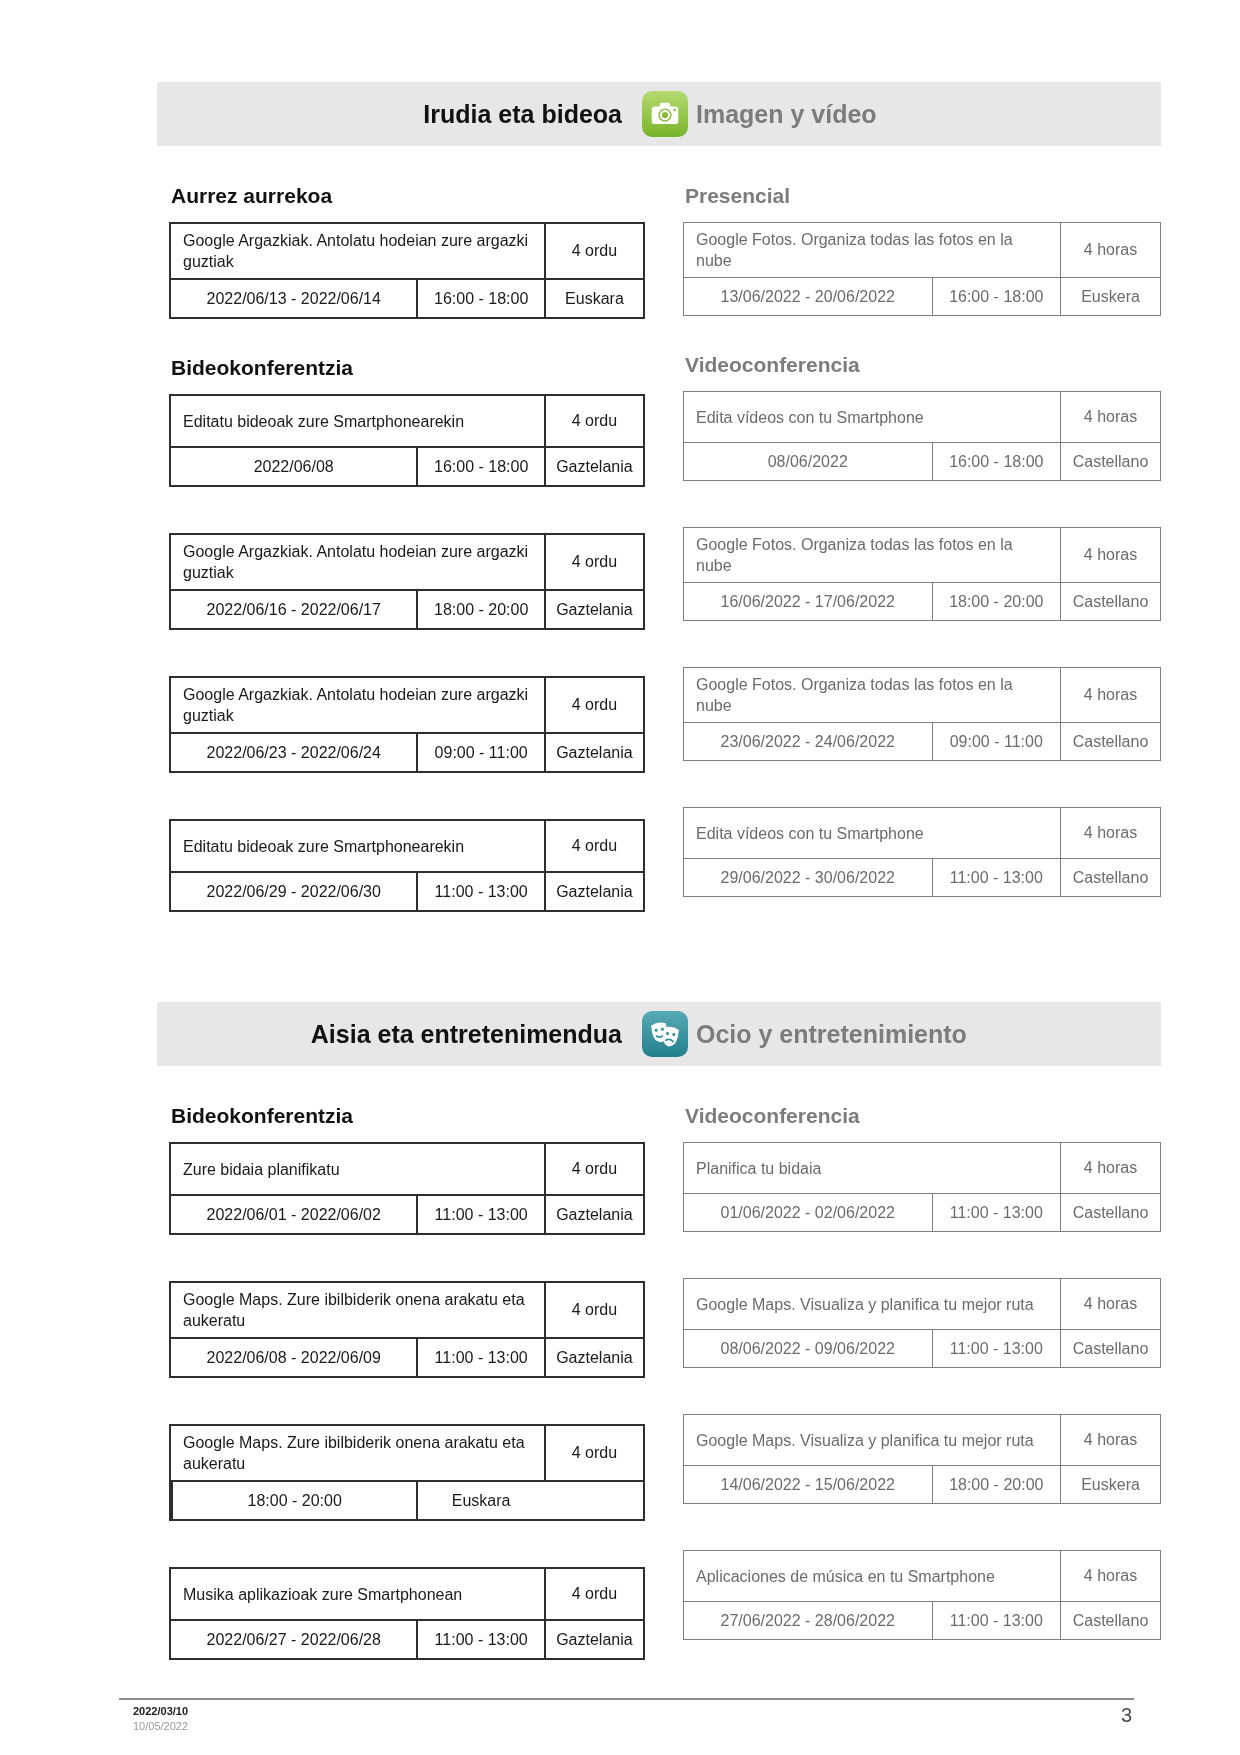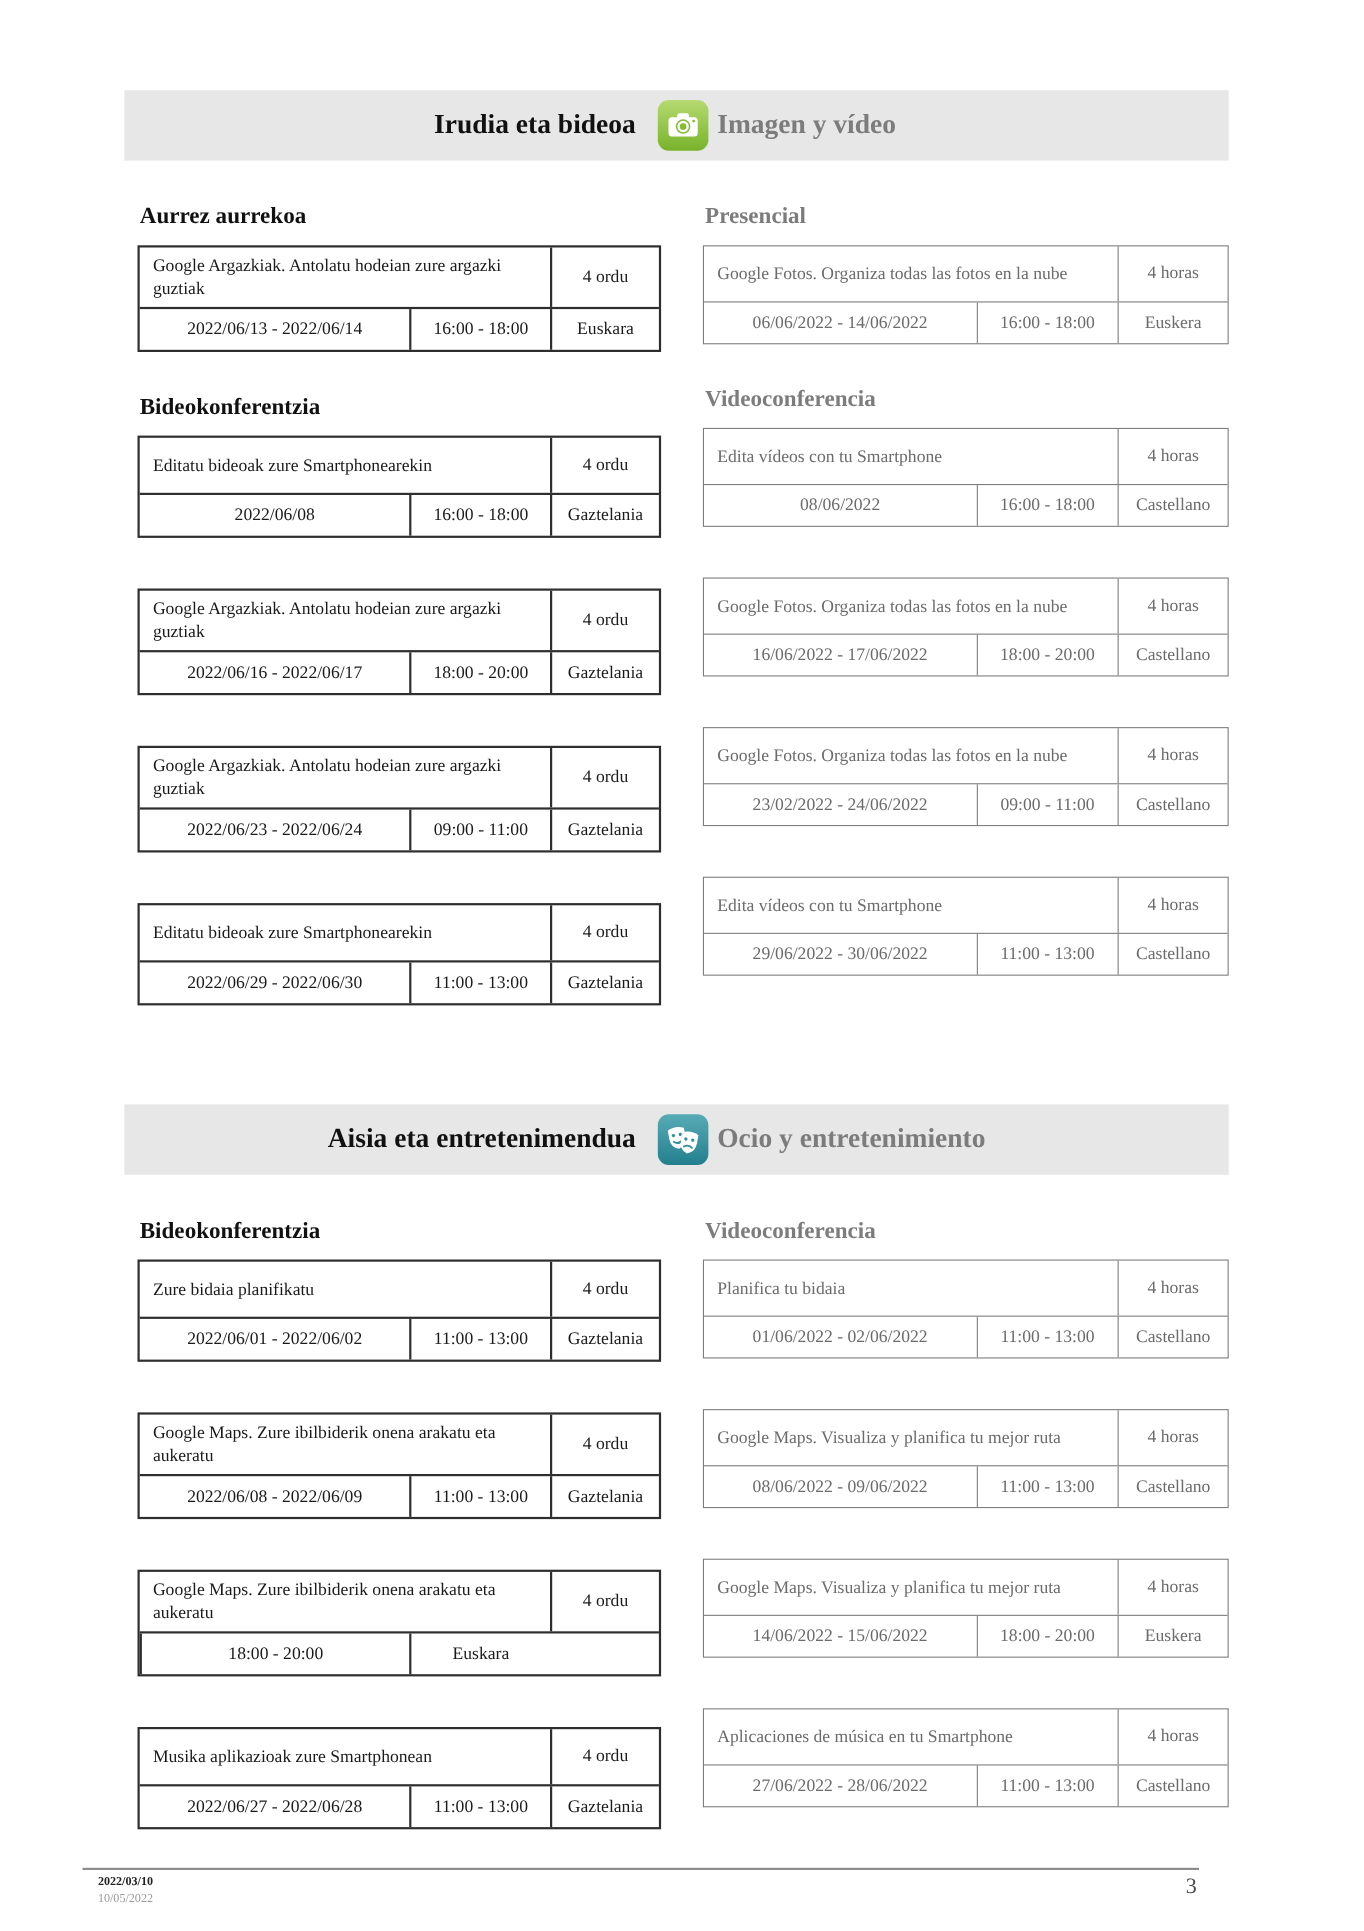--- a/index.html
+++ b/index.html
@@ -1,21 +1,22 @@
 <!DOCTYPE html>
 <html><head>
 <meta charset="utf-8">
 <style>
   html,body{margin:0;padding:0;background:#fff;}
   #page{
     position:relative;
     width:1165px;height:1755px;
     background:#fff;
-    font-family:Liberation Serif, serif;
+    font-family:Liberation Sans, sans-serif;
     overflow:hidden;
+    margin-left:44px;
   }
   #content{
     position:absolute; left:113px; top:82px; width:1004px;
   }
   
   .band{
     height:64px;
     background:#e7e7e7;
     display:flex; align-items:center;
   }
@@ -174,21 +175,21 @@
 
         <div class="col col-es">
           <div class="group">
             <div class="group-heading">Presencial</div>
             <div class="course">
               <div class="c-row1">
                 <div class="c-title">Google Fotos. Organiza todas las fotos en la nube</div>
                 <div class="c-dur">4 horas</div>
               </div>
               <div class="c-row2">
-                <div class="c-date">06/06/2022 - 14/06/2022</div>
+                <div class="c-date">13/06/2022 - 20/06/2022</div>
                 <div class="c-time">16:00 - 18:00</div>
                 <div class="c-lang">Euskera</div>
               </div>
             </div>
           </div>
           <div class="group">
             <div class="group-heading">Videoconferencia</div>
             <div class="course">
               <div class="c-row1">
                 <div class="c-title">Edita vídeos con tu Smartphone</div>
@@ -210,21 +211,21 @@
                 <div class="c-time">18:00 - 20:00</div>
                 <div class="c-lang">Castellano</div>
               </div>
             </div>
             <div class="course">
               <div class="c-row1">
                 <div class="c-title">Google Fotos. Organiza todas las fotos en la nube</div>
                 <div class="c-dur">4 horas</div>
               </div>
               <div class="c-row2">
-                <div class="c-date">23/02/2022 - 24/06/2022</div>
+                <div class="c-date">23/06/2022 - 24/06/2022</div>
                 <div class="c-time">09:00 - 11:00</div>
                 <div class="c-lang">Castellano</div>
               </div>
             </div>
             <div class="course">
               <div class="c-row1">
                 <div class="c-title">Edita vídeos con tu Smartphone</div>
                 <div class="c-dur">4 horas</div>
               </div>
               <div class="c-row2">

